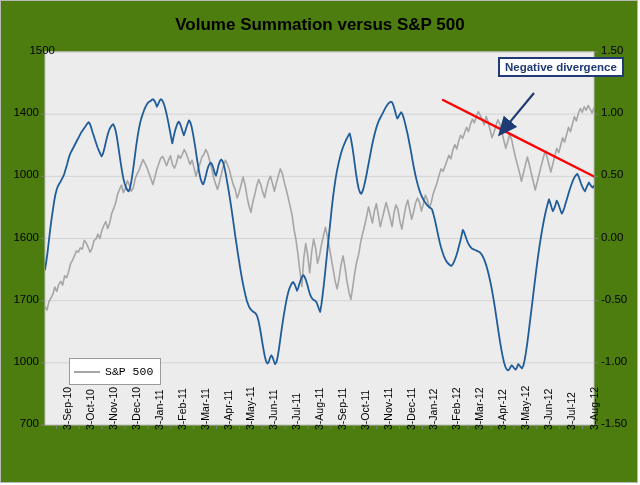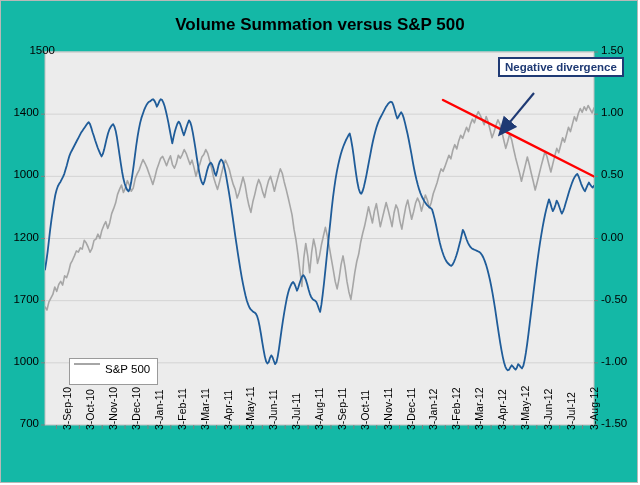--- a/index.html
+++ b/index.html
@@ -6,21 +6,21 @@
   body{
     width:640px;height:485px;
     background:#ffffff;
     font-family:"Liberation Sans", sans-serif;
     overflow:hidden;
   }
   #chart-frame{
     position:relative;
     width:638px;height:483px;
     border:1px solid #b8b8b8;
-    background:#14b8a6;
+    background:#4d7c0f;
     box-sizing:border-box;
   }
   #chart-title{
     position:absolute;
     left:0;top:14px;width:638px;
     text-align:center;
     font-size:17px;font-weight:bold;
     color:#000000;
     letter-spacing:0px;
   }
@@ -48,22 +48,23 @@
     transform:rotate(-90deg);
   }
   #legend-box{
     position:absolute;
     border:1px solid #9a9a9a;
     background:#ffffff;
     padding:4px 7px 4px 4px;
     box-sizing:border-box;
   }
   .legend-row{
-    display:flex;
+    display:flex;align-items:center;
     height:17px;
+    font-family:Liberation Mono, monospace;
   }
   .legend-swatch{
     width:26px;height:0;
     border-top-width:2.4px;border-top-style:solid;
     margin-right:5px;
   }
   .legend-label{font-size:11.5px;color:#000000;white-space:nowrap;}
   #annotation-box{
     position:absolute;
     border:2px solid #1F3A74;
@@ -147,21 +148,21 @@
       <path id="series-summation" fill="none" stroke-width="1.8" stroke-linejoin="round" stroke-linecap="round" d="M44.00 268.58 L45.29 260.50 L46.57 251.18 L47.86 239.99 L49.14 228.80 L50.43 218.85 L51.71 210.15 L53.00 201.44 L54.29 193.98 L55.57 189.01 L56.86 185.28 L58.14 182.79 L59.43 180.93 L60.71 178.44 L62.00 175.95 L63.29 172.85 L64.57 168.49 L65.86 164.14 L67.14 159.17 L68.43 154.82 L69.71 151.71 L71.00 149.22 L72.29 146.74 L73.57 144.25 L74.86 141.76 L76.14 139.28 L77.43 136.79 L78.71 134.30 L80.00 131.82 L81.29 129.95 L82.57 128.09 L83.86 126.22 L85.14 124.36 L86.43 122.49 L87.71 121.25 L89.00 123.11 L90.29 126.84 L91.57 131.19 L92.86 134.93 L94.14 139.28 L95.43 143.01 L96.71 146.74 L98.00 149.85 L99.29 152.95 L100.57 155.44 L101.86 152.95 L103.14 148.60 L104.43 143.01 L105.71 137.41 L107.00 132.44 L108.29 128.71 L109.57 126.22 L110.86 124.36 L112.14 123.11 L113.43 125.60 L114.71 129.95 L116.00 136.79 L117.29 145.49 L118.57 154.20 L119.86 162.90 L121.14 170.98 L122.43 177.82 L123.71 182.79 L125.00 186.52 L126.29 189.01 L127.57 190.25 L128.86 187.77 L130.14 181.55 L131.43 173.47 L132.71 164.14 L134.00 154.20 L135.29 144.25 L136.57 135.55 L137.86 128.09 L139.14 121.87 L140.43 116.90 L141.71 113.17 L143.00 109.44 L144.29 106.33 L145.57 103.84 L146.86 101.98 L148.14 100.73 L149.43 100.11 L150.71 98.87 L152.00 98.25 L153.29 99.49 L154.57 101.98 L155.86 105.71 L157.14 103.22 L158.43 100.11 L159.71 98.25 L161.00 98.87 L162.29 101.36 L163.57 105.08 L164.86 110.06 L166.14 115.65 L167.43 121.87 L168.71 128.71 L170.00 135.55 L171.29 142.38 L172.57 136.17 L173.86 130.57 L175.14 126.22 L176.43 122.49 L177.71 120.63 L179.00 122.49 L180.29 126.22 L181.57 130.57 L182.86 134.30 L184.14 130.57 L185.43 126.22 L186.71 122.49 L188.00 119.38 L189.29 121.25 L190.57 125.60 L191.86 131.82 L193.14 139.28 L194.43 147.36 L195.71 156.06 L197.00 164.14 L198.29 171.60 L199.57 177.82 L200.86 181.55 L202.14 183.41 L203.43 180.31 L204.71 175.33 L206.00 169.74 L207.29 165.39 L208.57 162.90 L209.86 161.66 L211.14 163.52 L212.43 167.25 L213.71 172.22 L215.00 174.71 L216.29 169.74 L217.57 164.14 L218.86 160.41 L220.14 158.55 L221.43 159.79 L222.71 163.52 L224.00 169.12 L225.29 175.95 L226.57 183.41 L227.86 190.88 L229.14 198.96 L230.43 207.66 L231.71 216.36 L233.00 225.69 L234.29 235.01 L235.57 243.72 L236.86 252.42 L238.14 260.50 L239.43 268.58 L240.71 276.04 L242.00 282.88 L243.29 289.10 L244.57 294.69 L245.86 299.67 L247.14 303.40 L248.43 306.50 L249.71 308.37 L251.00 309.61 L252.29 310.86 L253.57 311.48 L254.86 312.72 L256.14 315.21 L257.43 319.56 L258.71 325.78 L260.00 333.24 L261.29 341.32 L262.57 348.78 L263.86 355.62 L265.14 360.59 L266.43 362.45 L267.71 361.21 L269.00 356.86 L270.29 354.37 L271.57 356.24 L272.86 359.97 L274.14 363.08 L275.43 361.21 L276.71 355.62 L278.00 347.54 L279.29 338.21 L280.57 328.88 L281.86 320.18 L283.14 312.10 L284.43 304.64 L285.71 297.80 L287.00 292.21 L288.29 287.86 L289.57 284.75 L290.86 282.26 L292.14 281.02 L293.43 282.88 L294.71 285.99 L296.00 289.72 L297.29 286.61 L298.57 282.26 L299.86 278.53 L301.14 275.42 L302.43 274.18 L303.71 276.04 L305.00 279.15 L306.29 283.50 L307.57 288.48 L308.86 292.83 L310.14 295.94 L311.43 297.80 L312.71 299.04 L314.00 299.67 L315.29 300.91 L316.57 304.02 L317.86 307.75 L319.14 310.86 L320.43 303.40 L321.71 293.45 L323.00 282.26 L324.29 269.83 L325.57 257.39 L326.86 244.96 L328.14 232.53 L329.43 220.09 L330.71 207.66 L332.00 196.47 L333.29 186.52 L334.57 177.82 L335.86 170.36 L337.14 164.14 L338.43 158.55 L339.71 153.57 L341.00 149.22 L342.29 145.49 L343.57 142.38 L344.86 139.28 L346.14 136.79 L347.43 134.30 L348.71 132.44 L350.00 138.03 L351.29 145.49 L352.57 154.20 L353.86 164.14 L355.14 173.47 L356.43 181.55 L357.71 187.77 L359.00 191.50 L360.29 192.74 L361.57 190.25 L362.86 185.90 L364.14 180.31 L365.43 174.09 L366.71 167.25 L368.00 160.41 L369.29 153.57 L370.57 146.74 L371.86 140.52 L373.14 134.93 L374.43 129.95 L375.71 125.60 L377.00 121.87 L378.29 118.76 L379.57 116.28 L380.86 113.79 L382.14 111.30 L383.43 108.81 L384.71 106.33 L386.00 104.46 L387.29 102.60 L388.57 101.36 L389.86 100.73 L391.14 101.36 L392.43 104.46 L393.71 108.81 L395.00 113.79 L396.29 117.52 L397.57 115.65 L398.86 113.17 L400.14 111.30 L401.43 113.17 L402.71 116.90 L404.00 121.87 L405.29 127.46 L406.57 133.06 L407.86 139.28 L409.14 146.12 L410.43 152.95 L411.71 160.41 L413.00 167.25 L414.29 173.47 L415.57 179.06 L416.86 184.04 L418.14 188.39 L419.43 192.12 L420.71 195.23 L422.00 197.71 L423.29 200.20 L424.57 202.06 L425.86 203.93 L427.14 205.17 L428.43 206.42 L429.71 207.04 L431.00 208.28 L432.29 212.63 L433.57 217.61 L434.86 223.20 L436.14 229.42 L437.43 235.63 L438.71 241.23 L440.00 246.20 L441.29 250.55 L442.57 254.28 L443.86 257.39 L445.14 259.88 L446.43 261.75 L447.71 262.99 L449.00 264.23 L450.29 264.85 L451.57 263.61 L452.86 261.12 L454.14 258.01 L455.43 254.28 L456.71 249.93 L458.00 244.96 L459.29 239.99 L460.57 234.39 L461.86 228.80 L463.14 231.28 L464.43 235.01 L465.71 238.74 L467.00 241.85 L468.29 244.34 L469.57 246.20 L470.86 247.45 L472.14 248.07 L473.43 248.69 L474.71 249.31 L476.00 249.93 L477.29 250.55 L478.57 251.18 L479.86 252.42 L481.14 254.28 L482.43 256.77 L483.71 259.88 L485.00 263.61 L486.29 267.96 L487.57 272.94 L488.86 278.53 L490.14 284.75 L491.43 291.59 L492.71 299.04 L494.00 307.13 L495.29 315.83 L496.57 324.53 L497.86 333.24 L499.14 341.32 L500.43 348.78 L501.71 355.62 L503.00 361.21 L504.29 365.56 L505.57 368.05 L506.86 369.29 L508.14 368.67 L509.43 366.19 L510.71 364.32 L512.00 365.56 L513.29 367.43 L514.57 368.67 L515.86 366.81 L517.14 363.08 L518.43 364.32 L519.71 366.19 L521.00 367.43 L522.29 364.94 L523.57 359.35 L524.86 351.89 L526.14 343.18 L527.43 333.24 L528.71 322.67 L530.00 312.10 L531.29 301.53 L532.57 290.96 L533.86 280.39 L535.14 269.83 L536.43 259.88 L537.71 250.55 L539.00 241.85 L540.29 233.77 L541.57 226.31 L542.86 219.47 L544.14 213.26 L545.43 207.66 L546.71 202.69 L548.00 198.34 L549.29 202.06 L550.57 206.42 L551.86 210.15 L553.14 207.66 L554.43 203.93 L555.71 199.58 L557.00 202.06 L558.29 205.80 L559.57 209.53 L560.86 212.63 L562.14 210.15 L563.43 206.42 L564.71 202.06 L566.00 197.71 L567.29 193.36 L568.57 189.01 L569.86 185.28 L571.14 181.55 L572.43 178.44 L573.71 175.95 L575.00 174.09 L576.29 172.85 L577.57 175.33 L578.86 179.06 L580.14 182.79 L581.43 185.90 L582.71 188.39 L584.00 190.25 L585.29 187.15 L586.57 184.04 L587.86 181.55 L589.14 183.41 L590.43 185.28 L591.71 186.52 L593.00 184.66" stroke="#1F5C99"></path>
       <line id="trendline" x1="442" y1="99" x2="594" y2="176" stroke-width="2.4" stroke-linecap="round" stroke="#FF0000"></line>
     </g>
     <line id="annotation-arrow" x1="533" y1="92" x2="499" y2="133" stroke="#1F3A74" stroke-width="2.2" marker-end="url(#arrowhead)"></line>
   </svg>
 
   <div id="y-left-labels">
       <div class="ytick-left" style="left: 16px; top: 43px;">1500</div>
       <div class="ytick-left" style="left: 0px; top: 105.167px;">1400</div>
       <div class="ytick-left" style="left: 0px; top: 167.333px;">1000</div>
-      <div class="ytick-left" style="left: 0px; top: 229.5px;">1200</div>
+      <div class="ytick-left" style="left: 0px; top: 229.5px;">1600</div>
       <div class="ytick-left" style="left: 0px; top: 291.667px;">1700</div>
       <div class="ytick-left" style="left: 0px; top: 353.833px;">1000</div>
       <div class="ytick-left" style="left: 0px; top: 416px;">700</div>
     </div>
   <div id="y-right-labels">
       <div class="ytick-right" style="left: 600px; top: 43px;">1.50</div>
       <div class="ytick-right" style="left: 600px; top: 105.167px;">1.00</div>
       <div class="ytick-right" style="left: 600px; top: 167.333px;">0.50</div>
       <div class="ytick-right" style="left: 600px; top: 229.5px;">0.00</div>
       <div class="ytick-right" style="left: 600px; top: 291.667px;">-0.50</div>

